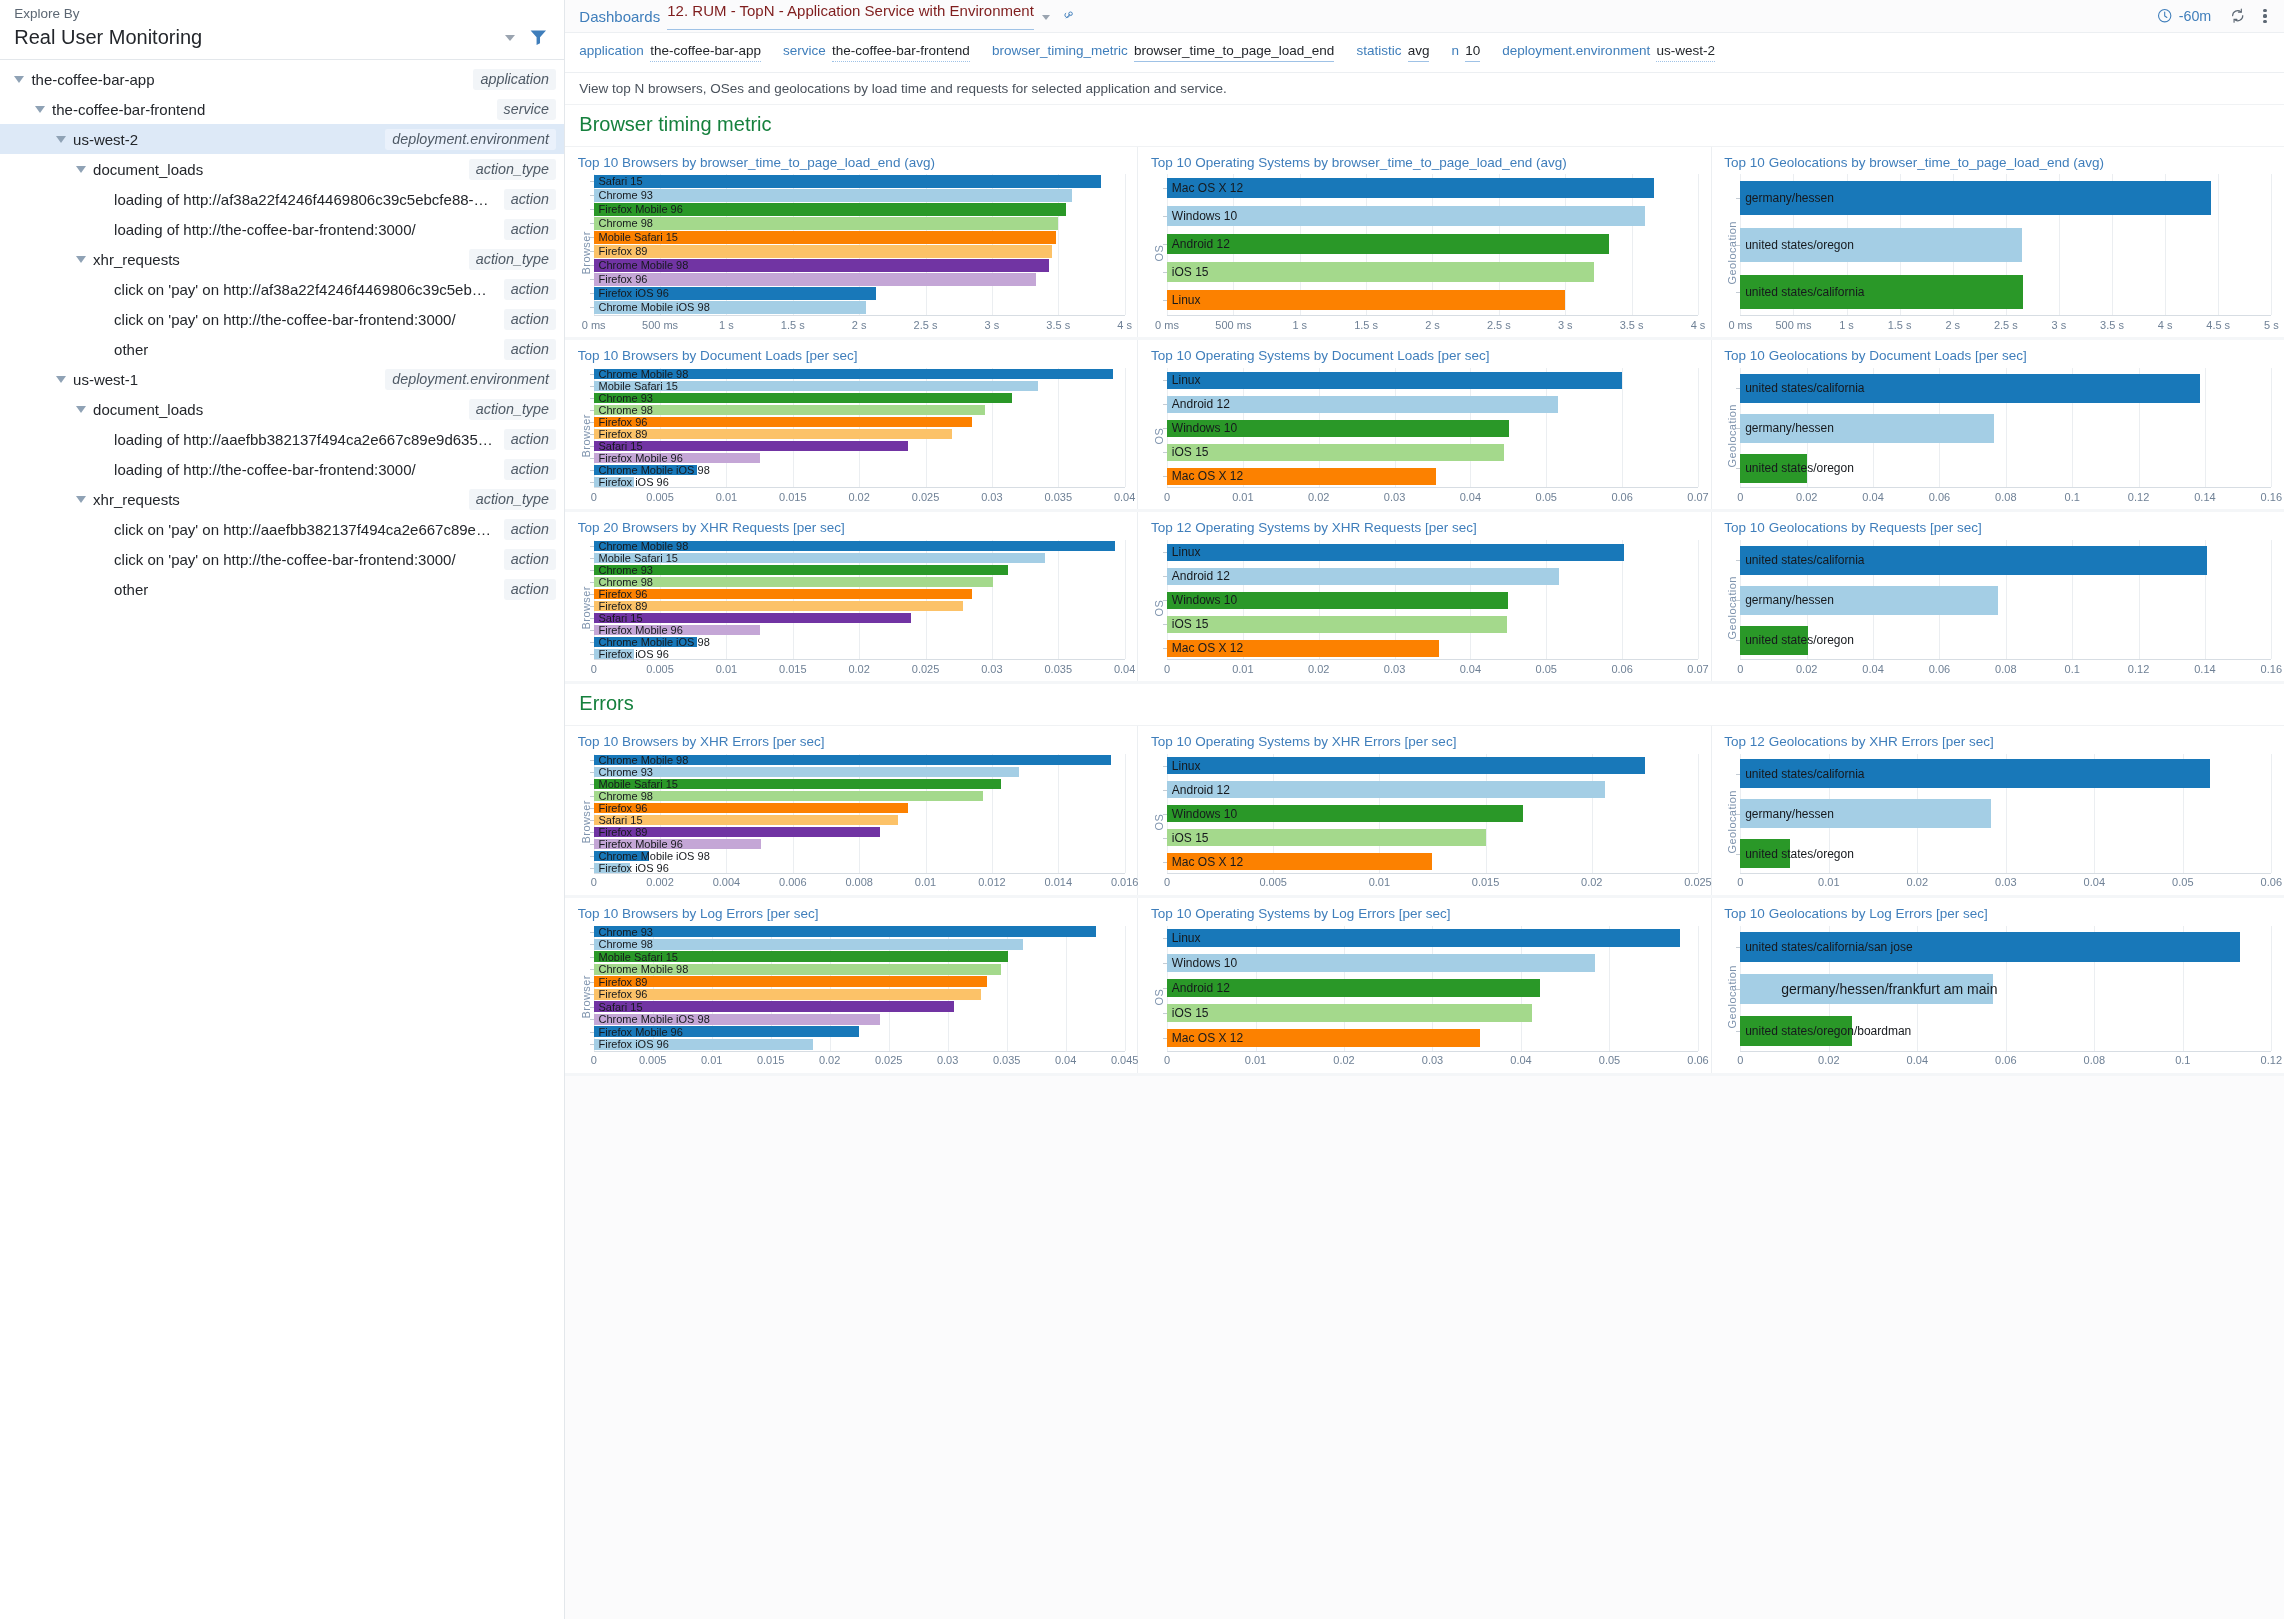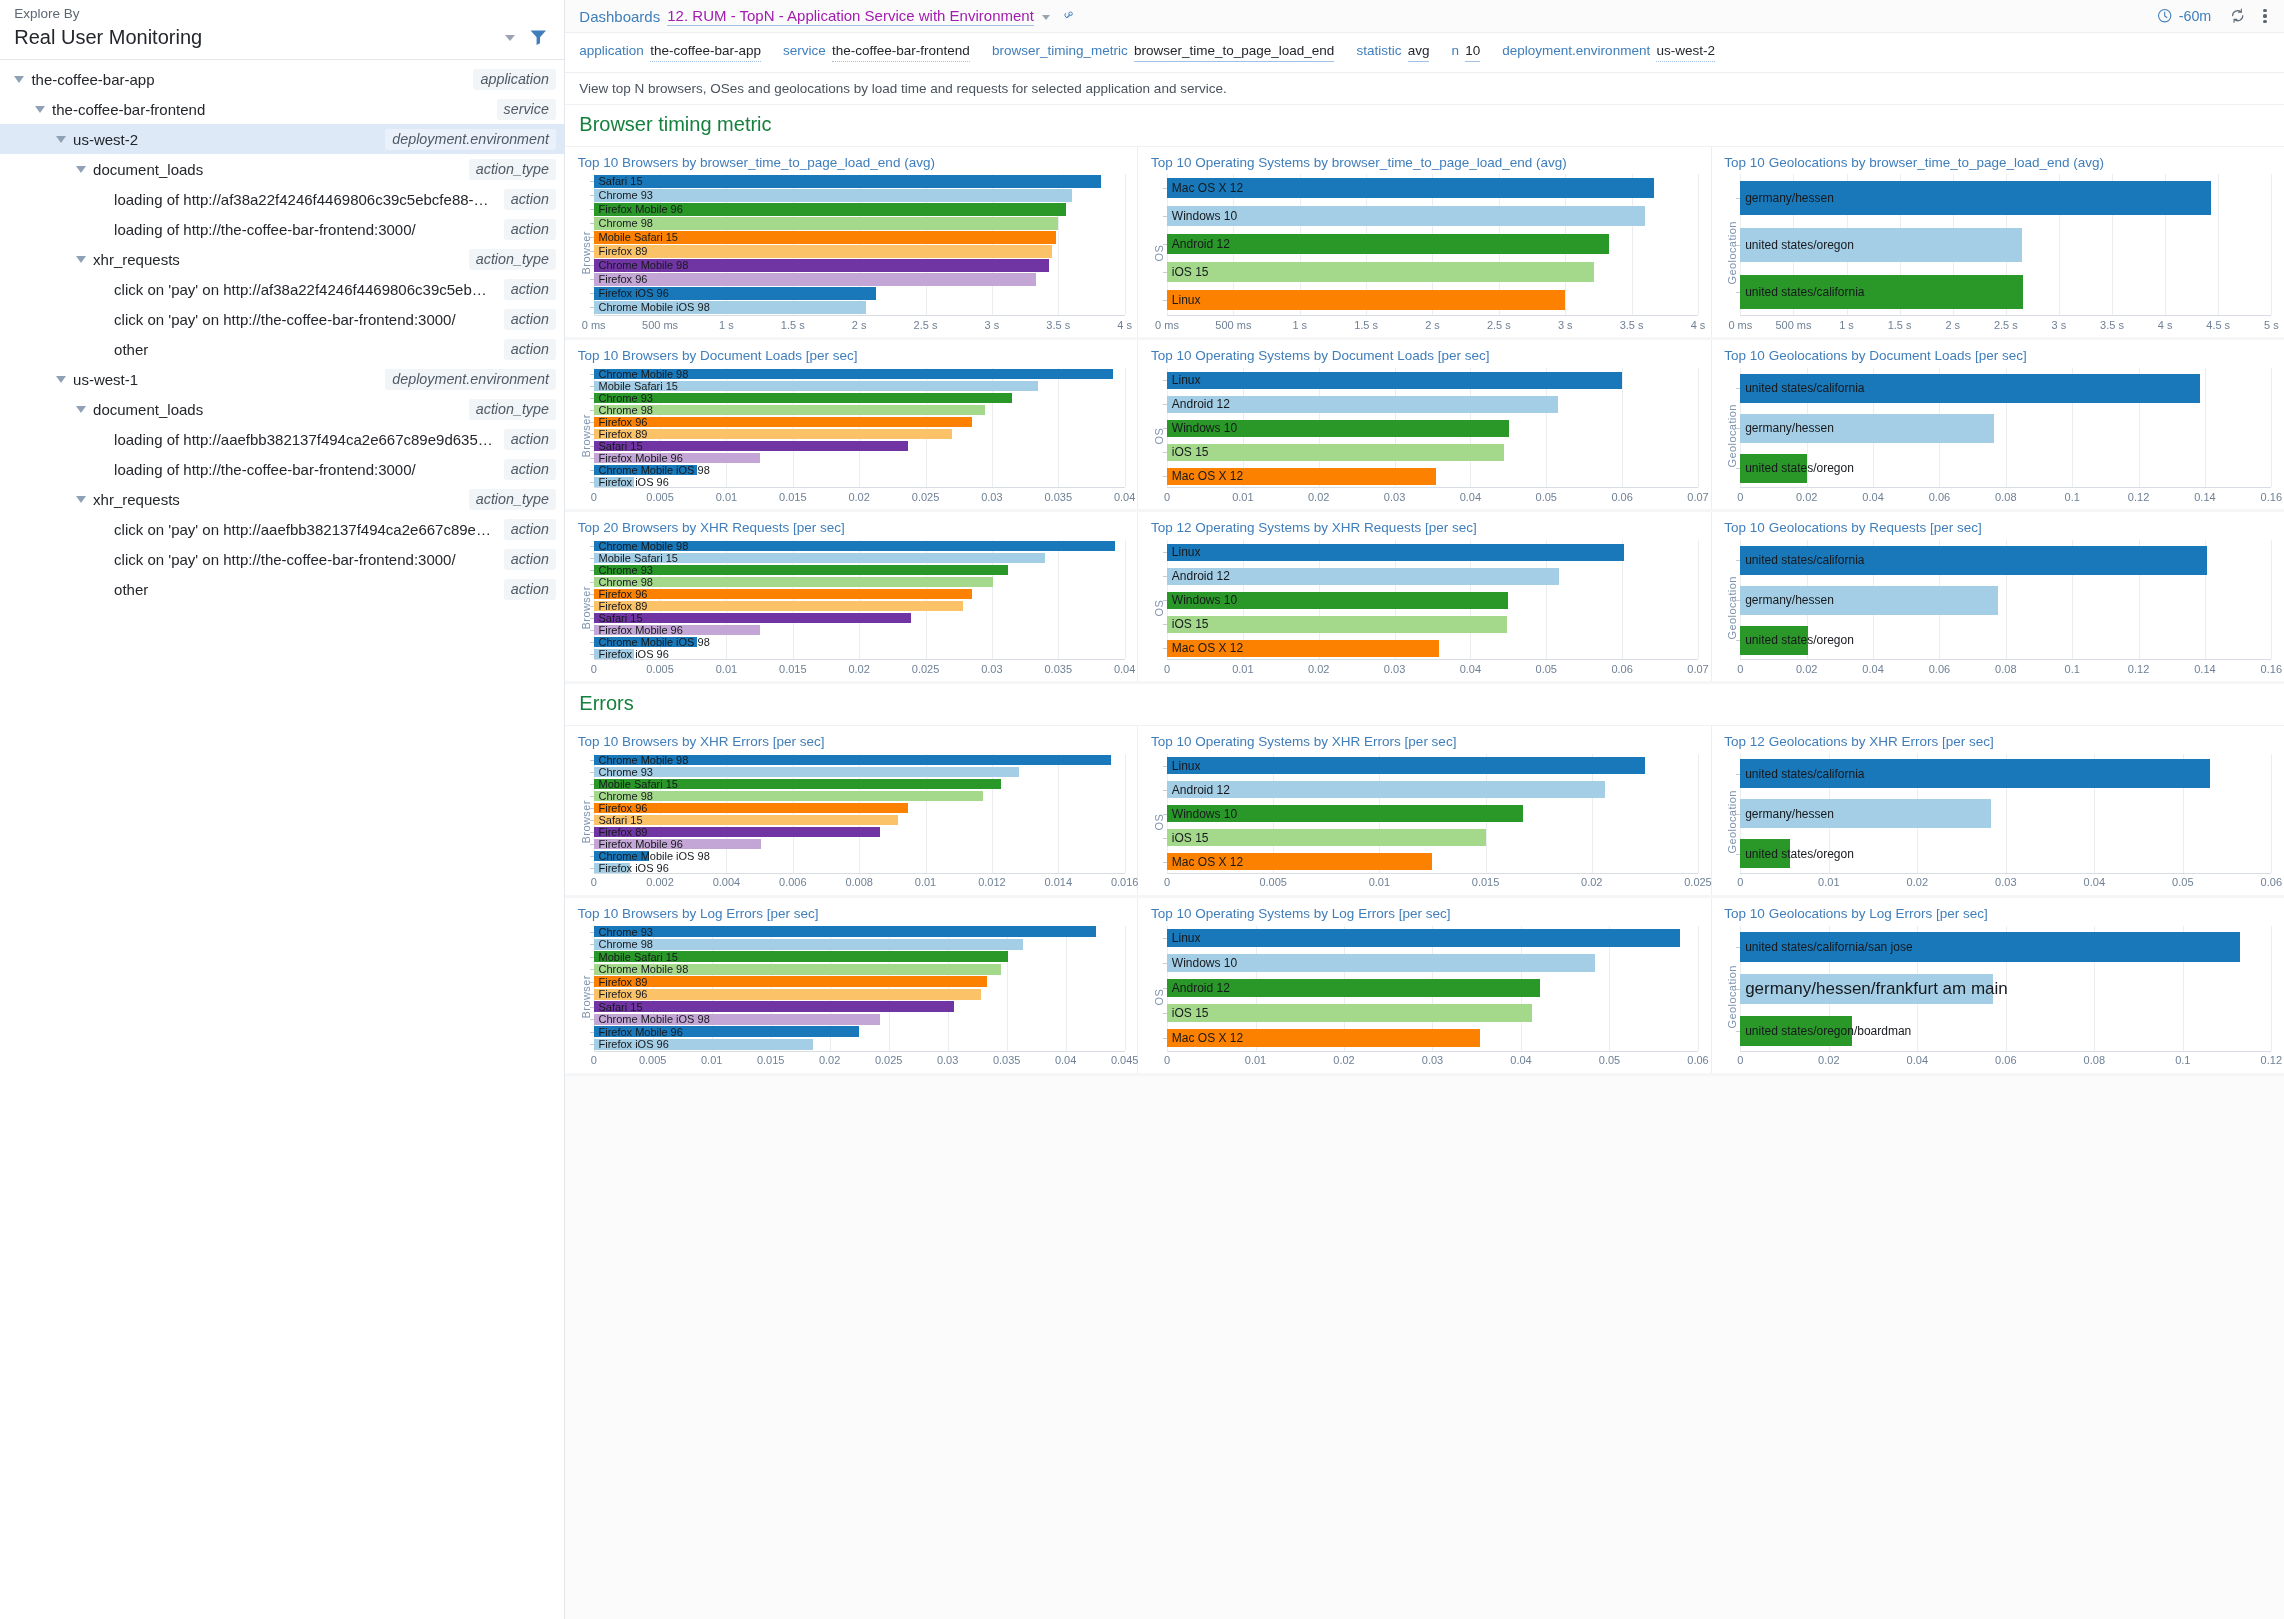--- a/index.html
+++ b/index.html
@@ -75,23 +75,23 @@
   #main { flex: 1; display: flex; flex-direction: column; background: #fbfbfc; height: 1619px; overflow: hidden;}
 
   .topbar {
     height: 33px; background: #fbfbfc;
     display: flex; align-items: center;
     padding: 0 17.4px 0 14.3px;
     border-bottom: 0.8px solid #eceff2;
   }
   .crumb-root { font-size: 15px; color: #3f7ebb; margin-right: 7.1px; }
   .crumb-title {
-    font-size: 15px; color: #a21caf;
+    font-size: 15px; color: #7f1d1d;
     border-bottom: 1.6px solid #9fc2e6;
-    padding-bottom: 1px;
+    padding-bottom: 10px;
   }
   .mini-caret {
     width: 0; height: 0;
     border-left: 4.8px solid transparent;
     border-right: 4.8px solid transparent;
     border-top: 5.6px solid #9aa4b0;
     margin: 3.2px 0 0 8px;
   }
   .link-icon { margin-left: 11px; width: 14.3px; height: 14.3px; }
   .topbar-right { margin-left: auto; display: flex; align-items: center; gap: 17.4px; }
@@ -1346,21 +1346,21 @@
                   </div>
                   <div class="bar-row" style="height: 42px;">
                     <span class="tickmark"></span>
                     <div class="bar" style="height: 30px; width: 94.1667%; background: rgb(24, 120, 185);">
                       <span class="bar-label" style="font-size: 12px;">united states/california/san jose</span>
                     </div>
                   </div>
                   <div class="bar-row" style="height: 42px;">
                     <span class="tickmark"></span>
                     <div class="bar" style="height: 30px; width: 47.5%; background: rgb(164, 206, 229);">
-                      <span class="bar-label" style="font-size: 17px;">germany/hessen/frankfurt am main</span>
+                      <span class="bar-label" style="font-size: 14px; margin-left: 36px;">germany/hessen/frankfurt am main</span>
                     </div>
                   </div>
                   <div class="bar-row" style="height: 42px;">
                     <span class="tickmark"></span>
                     <div class="bar" style="height: 30px; width: 21.0833%; background: rgb(42, 152, 40);">
                       <span class="bar-label" style="font-size: 12px;">united states/oregon/boardman</span>
                     </div>
                   </div>
                 </div>
                 <div class="xaxis">

